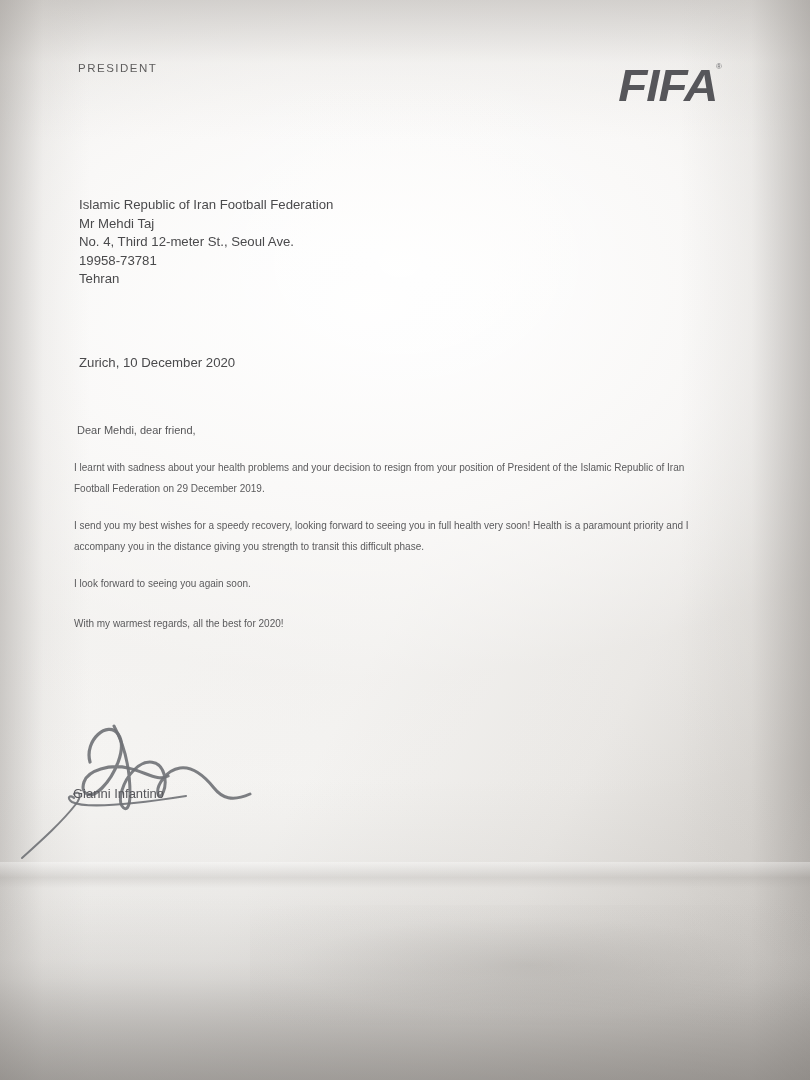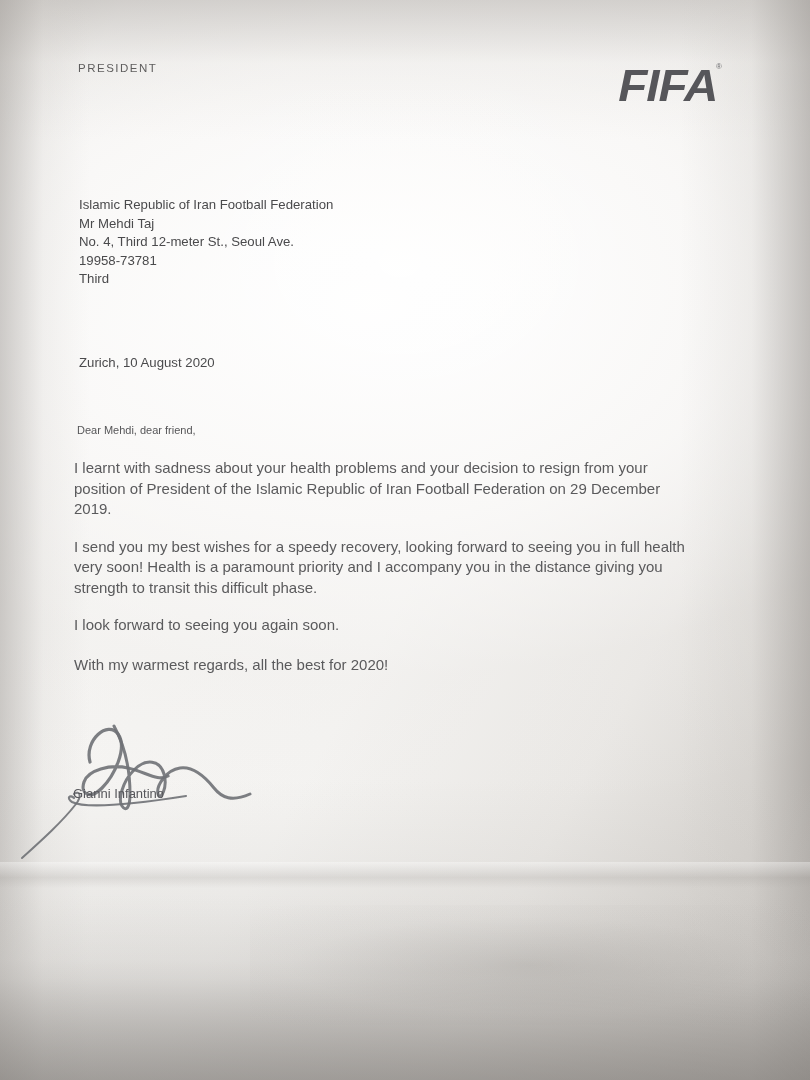--- a/index.html
+++ b/index.html
@@ -127,21 +127,21 @@
     font-size: 11px;
     color: #565658;
   }
   .body-block {
     position: absolute;
     left: 74px;
     top: 458px;
     width: 626px;
   }
   .para {
-    font-size: 15px;
+    font-size: 10px;
     line-height: 20.5px;
     color: #5a5a5c;
     margin: 0 0 17px 0;
     text-align: left;
   }
   .para.tight {
     margin-bottom: 19px;
   }
   .signature-name {
     position: absolute;
@@ -185,24 +185,24 @@
     <div class="president-label">PRESIDENT</div>
 
     <div class="fifa-logo">FIFA</div>
     <div class="fifa-tm">®</div>
 
     <div class="address-block">
       <div>Islamic Republic of Iran Football Federation</div>
       <div>Mr Mehdi Taj</div>
       <div>No. 4, Third 12-meter St., Seoul Ave.</div>
       <div>19958-73781</div>
-      <div>Third</div>
+      <div>Tehran</div>
     </div>
 
-    <div class="date-line">Zurich, 10 August 2020</div>
+    <div class="date-line">Zurich, 10 December 2020</div>
 
     <div class="salutation">Dear Mehdi, dear friend,</div>
 
     <div class="body-block">
       <p class="para">I learnt with sadness about your health problems and your decision to resign from your position of President of the Islamic Republic of Iran Football Federation on 29 December 2019.</p>
       <p class="para">I send you my best wishes for a speedy recovery, looking forward to seeing you in full health very soon! Health is a paramount priority and I accompany you in the distance giving you strength to transit this difficult phase.</p>
       <p class="para tight">I look forward to seeing you again soon.</p>
       <p class="para">With my warmest regards, all the best for 2020!</p>
     </div>
 

